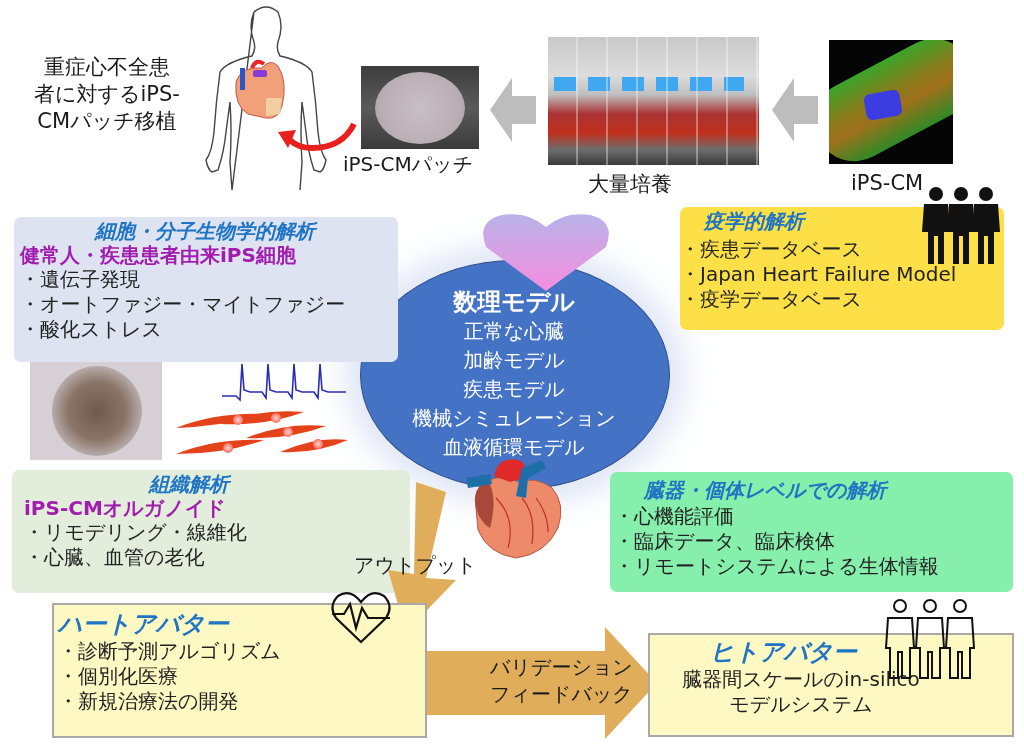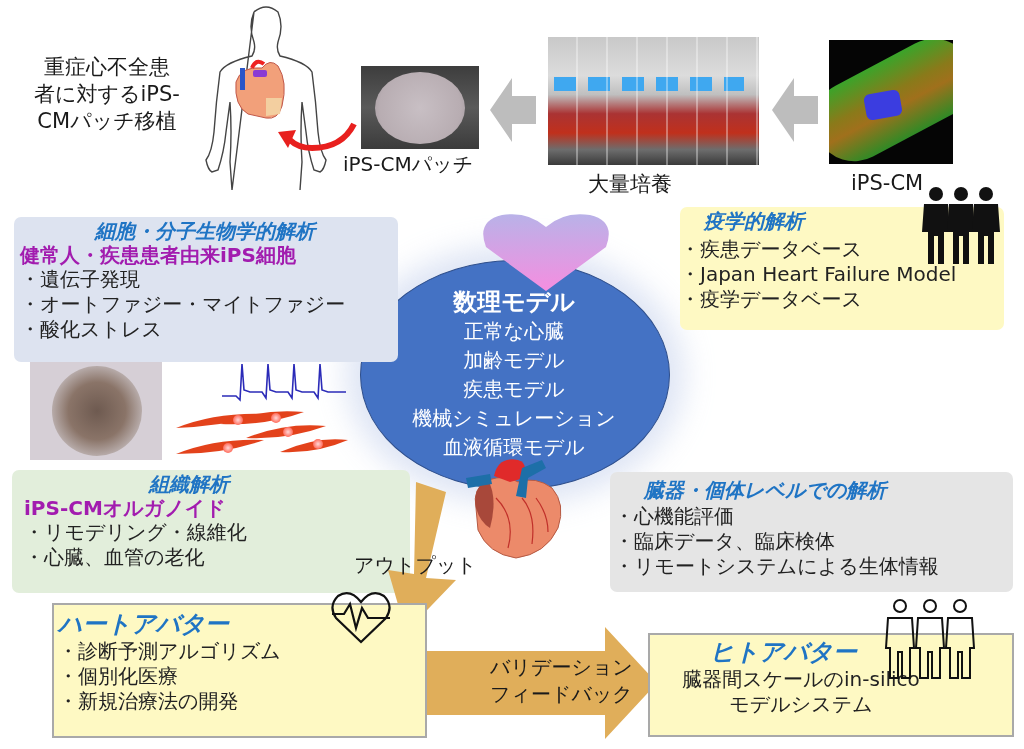--- a/index.html
+++ b/index.html
@@ -85,21 +85,21 @@
 </div>
 
 <div class="box" data-name="cell-analysis-box" style="left:14px;top:217px;width:384px;height:145px;background:#dde3f0;padding:2px 0 0 6px;">
   <div class="box-title" data-name="cell-analysis-title" style="width:370px;">細胞・分子生物学的解析</div>
   <div class="box-sub" data-name="cell-analysis-subtitle">健常人・疾患患者由来iPS細胞</div>
   <div class="box-item" data-name="cell-analysis-item">遺伝子発現</div>
   <div class="box-item" data-name="cell-analysis-item">オートファジー・マイトファジー</div>
   <div class="box-item" data-name="cell-analysis-item">酸化ストレス</div>
 </div>
 
-<div class="box" data-name="epidemiology-box" style="left:680px;top:207px;width:324px;height:123px;background:#fef9c3;padding:2px 0 0 0;">
+<div class="box" data-name="epidemiology-box" style="left:680px;top:207px;width:324px;height:123px;background:#fde047;padding:2px 0 0 0;">
   <div class="box-title" data-name="epidemiology-title" style="text-align:left;padding-left:24px;">疫学的解析</div>
   <div class="box-item" data-name="epidemiology-item" style="margin-top:4px;">疾患データベース</div>
   <div class="box-item" data-name="epidemiology-item">Japan Heart Failure Model</div>
   <div class="box-item" data-name="epidemiology-item">疫学データベース</div>
 </div>
 <svg class="abs" data-name="population-icon" style="left:920px;top:186px;" width="82" height="78" viewBox="0 0 82 78">
   <g fill="#111">
     <circle cx="16" cy="8" r="7"></circle>
       <path d="M4 18 H28 L30 46 L24 46 L24 78 L18 78 L18 50 L14 50 L14 78 L8 78 L8 46 L2 46 Z"></path>
     <circle cx="41" cy="8" r="7"></circle>
@@ -138,21 +138,21 @@
   </g>
 </svg>
 
 <div class="box" data-name="tissue-analysis-box" style="left:12px;top:470px;width:398px;height:123px;background:#e2eedb;padding:2px 0 0 12px;">
   <div class="box-title" data-name="tissue-analysis-title" style="width:330px;">組織解析</div>
   <div class="box-sub" data-name="tissue-analysis-subtitle">iPS-CMオルガノイド</div>
   <div class="box-item" data-name="tissue-analysis-item">リモデリング・線維化</div>
   <div class="box-item" data-name="tissue-analysis-item">心臓、血管の老化</div>
 </div>
 
-<div class="box" data-name="organ-analysis-box" style="left:610px;top:472px;width:403px;height:120px;background:#e5e5e5;padding:6px 0 0 4px;">
+<div class="box" data-name="organ-analysis-box" style="left:610px;top:472px;width:403px;height:120px;background:#86efac;padding:6px 0 0 4px;">
   <div class="box-title" data-name="organ-analysis-title" style="text-align:left;padding-left:30px;">臓器・個体レベルでの解析</div>
   <div class="box-item" data-name="organ-analysis-item" style="margin-top:2px;">心機能評価</div>
   <div class="box-item" data-name="organ-analysis-item">臨床データ、臨床検体</div>
   <div class="box-item" data-name="organ-analysis-item">リモートシステムによる生体情報</div>
 </div>
 
 <svg class="abs" data-name="output-arrow-icon" style="left:380px;top:482px;" width="100" height="150" viewBox="0 0 100 150">
   <polygon points="36,0 66,10 46,96 76,98 26,150 8,88 34,92" fill="#e0ae5a"></polygon>
 </svg>
 <div class="abs lbl" data-name="output-label" style="left:354px;top:553px;font-size:20px;">アウトプット</div>

